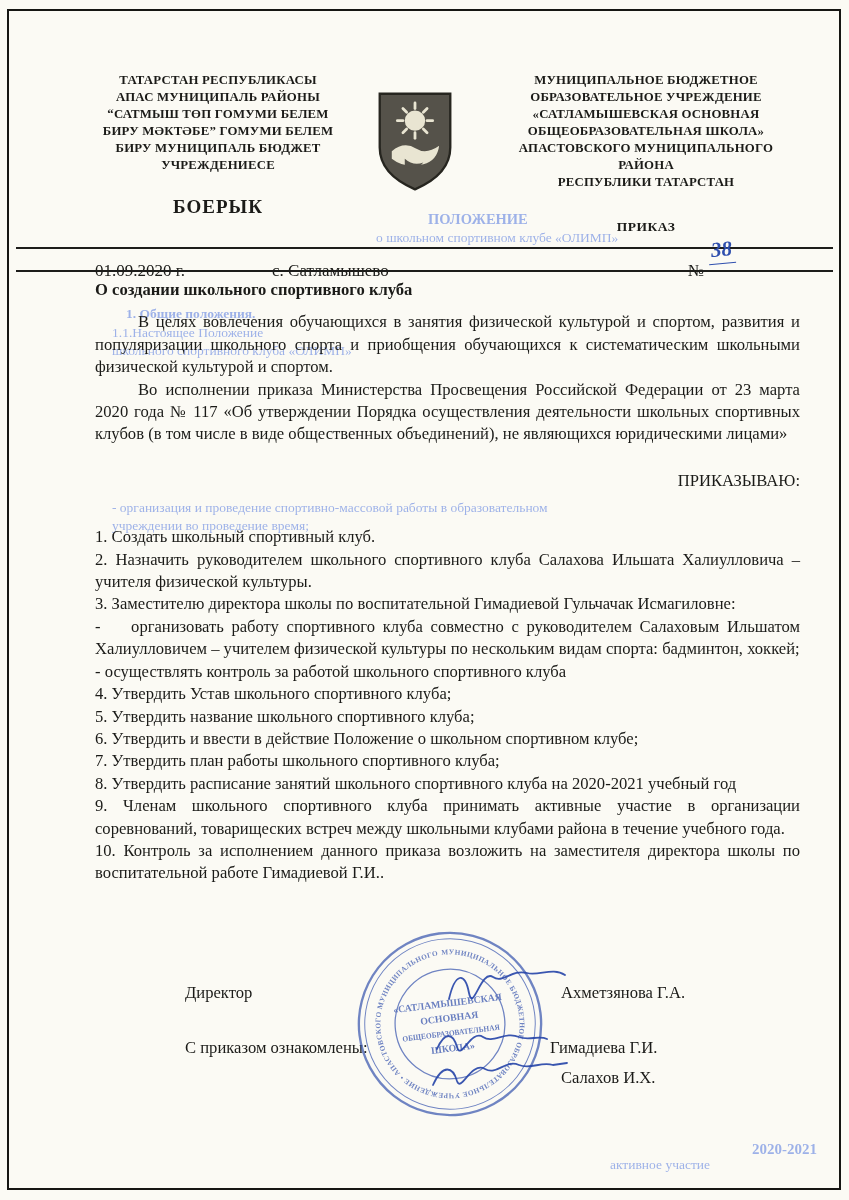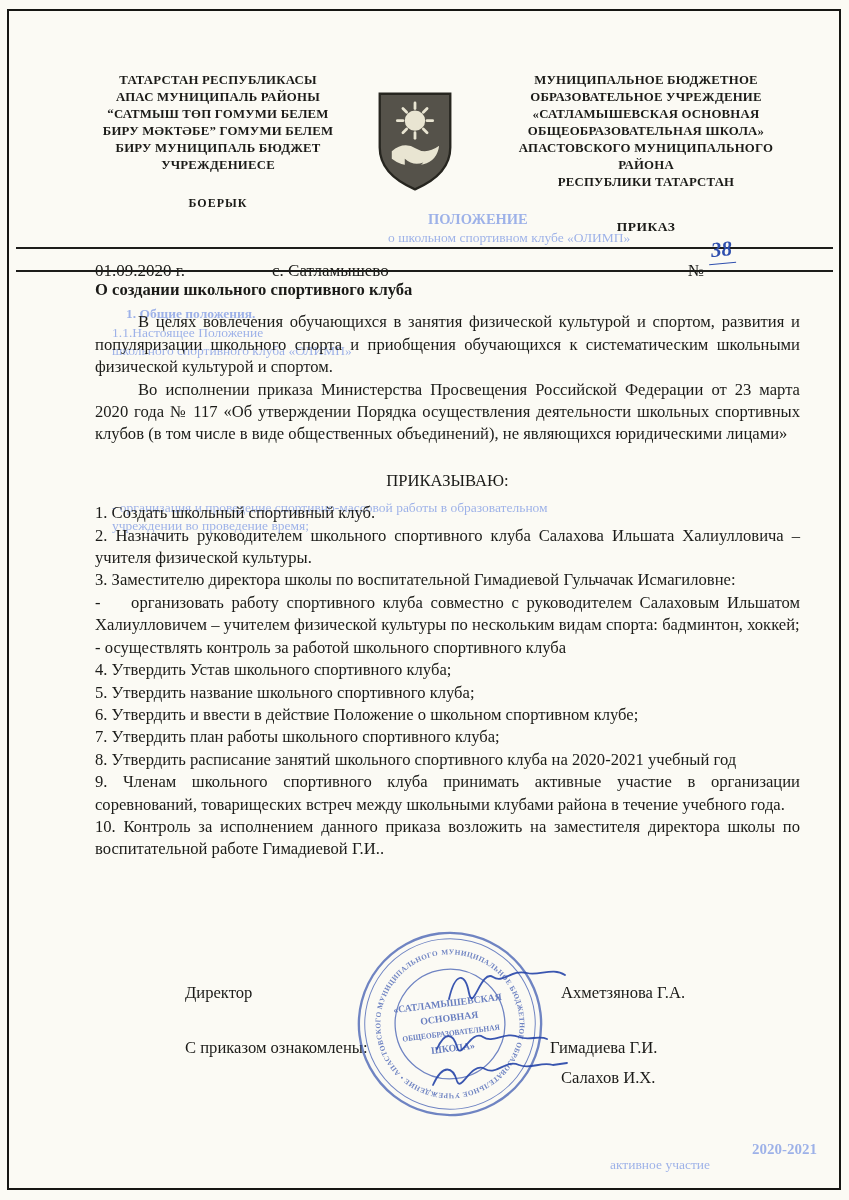--- a/index.html
+++ b/index.html
@@ -13,58 +13,58 @@
     position:absolute; left:7px; top:9px; right:8px; bottom:10px;
     border:2px solid #161613; pointer-events:none; z-index:6;
   }
   
   .header {
     position:absolute; left:92px; top:72px; width:714px;
     display:grid; grid-template-columns:252px 1fr 320px; column-gap:6px;
     z-index:3;
   }
   .org { text-align:center; font-weight:bold; font-size:12.8px; line-height:17px; letter-spacing:.2px; }
-  .doc-type-left  { text-align:center; font-weight:bold; font-size:12px; margin-top:22px; letter-spacing:1px; }
+  .doc-type-left  { text-align:center; font-weight:bold; font-size:19px; margin-top:22px; letter-spacing:1px; }
   .doc-type-right { text-align:center; font-weight:bold; font-size:13.5px; margin-top:28px; letter-spacing:.5px; }
   .emblem-wrap { display:flex; justify-content:center; align-items:flex-start; padding-top:18px; }
   
   .rule { position:absolute; left:16px; right:16px; border-top:2px solid #1d1d1a; z-index:3; }
   .rule-top { top:247px; } .rule-bottom { top:270px; }
   .meta-span { position:absolute; font-size:17px; z-index:3;margin-top:12px; }
   .hand-number {
     position:absolute; left:708px; top:237px; z-index:4;
     color:#2f4fae; font-size:21px; font-style:italic; font-weight:bold;
     transform:rotate(-5deg); border-bottom:1.5px solid #2f4fae; padding:0 3px 1px;
   }
   
   .body {
     position:absolute; left:95px; right:49px; top:279px; z-index:3;
     font-size:16.6px; line-height:22.4px; text-align:justify;
   }
   .doc-title { font-weight:bold; text-align:left; margin-bottom:10px; }
   .para { text-indent:43px; }
-  .order-word { text-align:center; margin:24px 0 10px; }
+  .order-word { text-align:right; margin:24px 0 34px; }
   
   .sig { position:absolute; font-size:16.6px; z-index:3;margin-left:8px; }
   
   .stamp-svg { position:absolute; left:352px; top:926px; z-index:4; transform:rotate(-7deg); opacity:.85; }
   .ink-svg   { position:absolute; left:345px; top:945px; z-index:5; }
   
   .ghost { position:absolute; color:#1d4ed8; opacity:.42; white-space:nowrap; z-index:1; font-size:13.5px; }
   .ghost.b { font-weight:bold; }
 </style>
 </head>
 <body>
 
 <div class="page">
   <div class="frame"></div>
 
   <div>
     <span class="ghost b" style="left:428px; top:211px; font-size:14.5px;">ПОЛОЖЕНИЕ</span>
-    <span class="ghost" style="left:376px; top:230px;margin-left:12px;">о школьном спортивном клубе «ОЛИМП»</span>
+    <span class="ghost" style="left:376px; top:230px;">о школьном спортивном клубе «ОЛИМП»</span>
     <span class="ghost b" style="left:126px; top:306px;">1. Общие положения.</span>
     <span class="ghost" style="left:112px; top:325px;">1.1.Настоящее Положение</span>
     <span class="ghost" style="left:112px; top:343px;">школьного спортивного клуба «ОЛИМП»</span>
     <span class="ghost" style="left:112px; top:500px;">- организация и проведение спортивно-массовой работы в образовательном</span>
     <span class="ghost" style="left:112px; top:518px;">учреждении во проведение время;</span>
     <span class="ghost b" style="left:752px; top:1141px; font-size:15px;">2020-2021</span>
     <span class="ghost" style="left:610px; top:1157px;">активное участие</span>
   </div>
 
   <div class="header">

